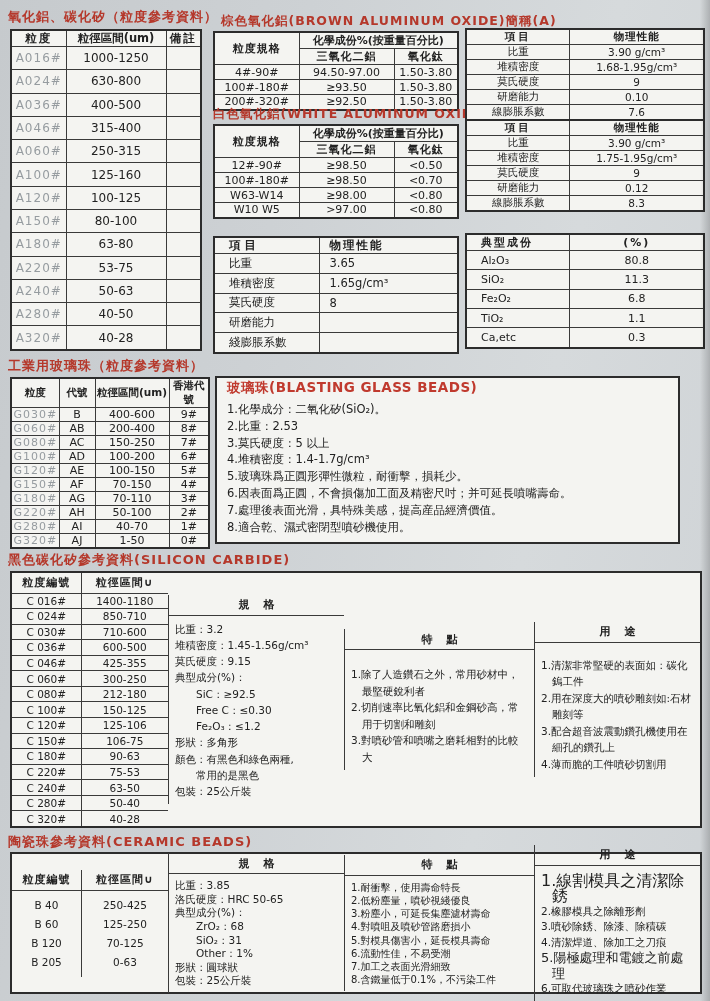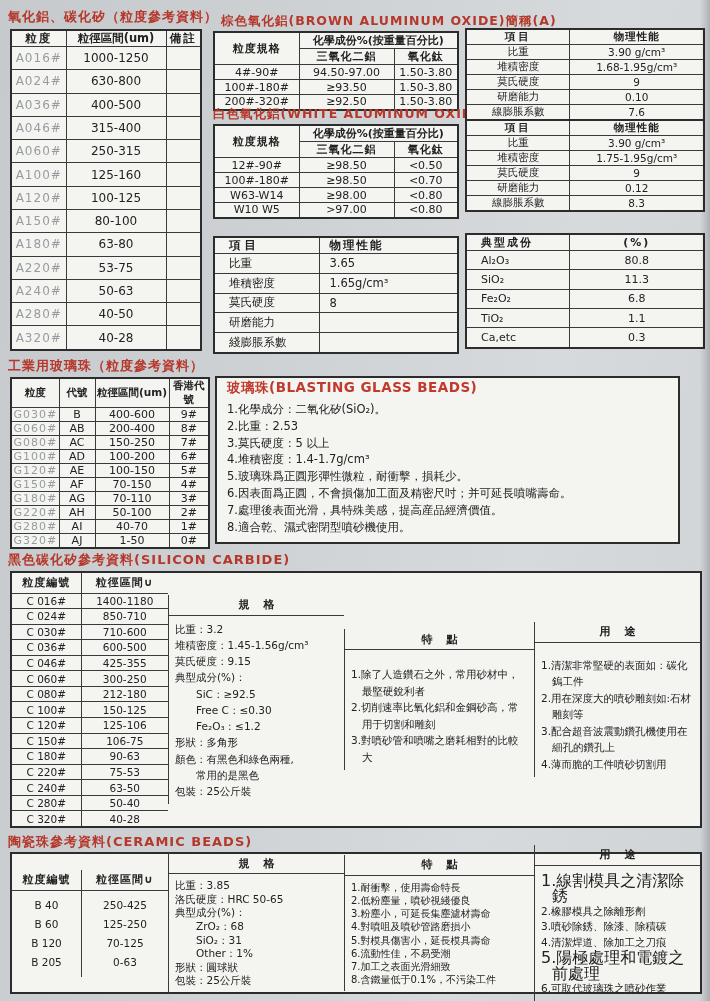--- a/index.html
+++ b/index.html
@@ -714,19 +714,19 @@
         </div>
     </div>
     <div class="bigcol" style="flex:1;">
       <div class="bigcol-head">用途</div>
       <div class="bigcol-body cb-num" style="padding-top:7px;">
 
       <div class="num-line" style="line-height:15.5px; font-size:16px;">1.線割模具之清潔除銹</div>
           <div class="num-line" style="line-height:15.5px; font-size:10.5px;">2.橡膠模具之除離形劑</div>
           <div class="num-line" style="line-height:15.5px; font-size:10.5px;">3.噴砂除銹、除漆、除積碳</div>
           <div class="num-line" style="line-height:15.5px; font-size:10.5px;">4.清潔焊道、除加工之刀痕</div>
-          <div class="num-line" style="line-height:15.5px; font-size:16px;">5.陽極處理和電鍍之前處理</div>
+          <div class="num-line" style="line-height:15.5px; font-size:13px;">5.陽極處理和電鍍之前處理</div>
           <div class="num-line" style="line-height:15.5px; font-size:10.5px;">6.可取代玻璃珠之噴砂作業</div>
         </div>
     </div>
   </div>
 
 </div>
 
 </body></html>

